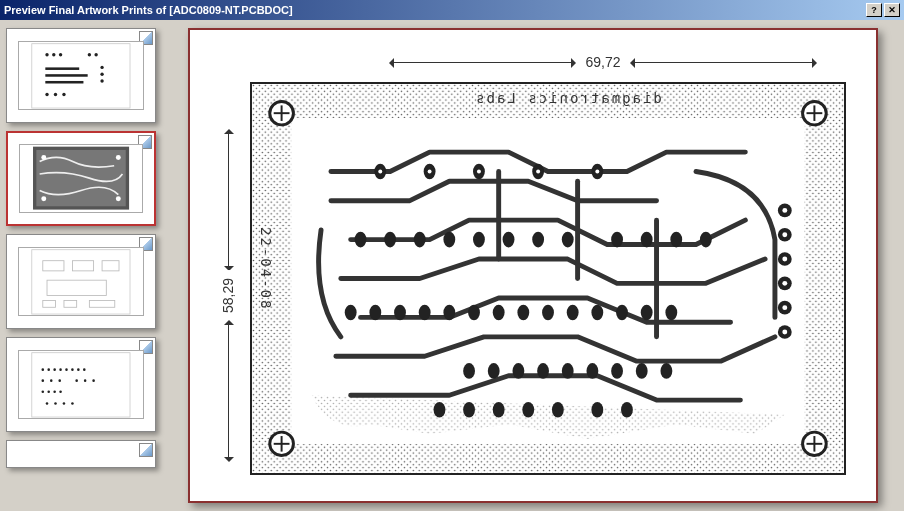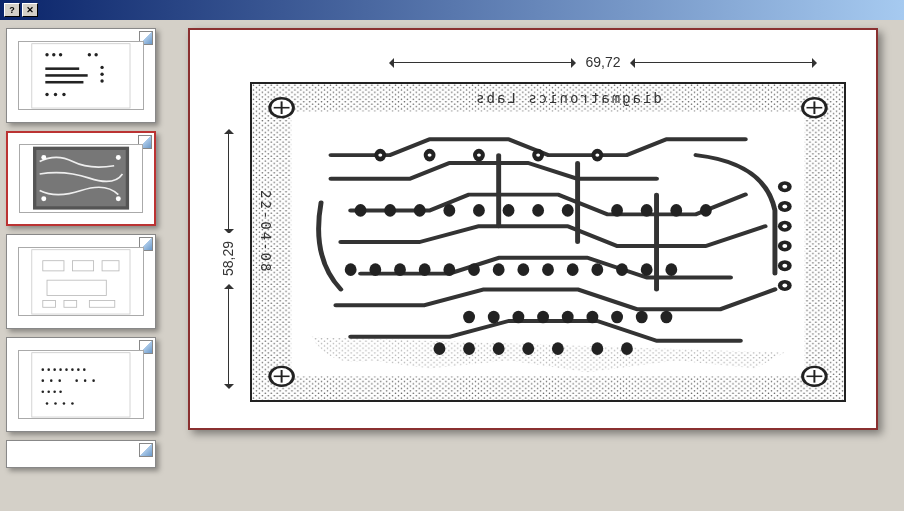--- a/index.html
+++ b/index.html
@@ -83,21 +83,21 @@
   .viewer {
     flex: 1;
     background: #d4d0c8;
     padding: 8px 12px 8px 8px;
     display: flex;
     align-items: flex-start;
     justify-content: flex-start;
   }
   .sheet {
     width: 690px;
-    height: 402px;
+    height: 475px;
     background: #fff;
     border: 2px solid #8a3030;
     box-shadow: 4px 4px 8px rgba(0,0,0,.4);
     padding: 14px;
     position: relative;
   }
   .dim-h {
     position: absolute;
     top: 22px; left: 200px; right: 60px;
     height: 20px;
@@ -164,20 +164,21 @@
     writing-mode: vertical-rl;
     display:flex;
     align-items:center;
     justify-content:center;
   }
 </style>
 </head>
 <body>
 
 <div class="titlebar">
+  <span class="titlebar-text">Preview Final Artwork Prints of [ADC0809-NT.PCBDOC]</span>
   <div class="titlebar-buttons">
     <div class="tb-btn">?</div>
     <div class="tb-btn">✕</div>
   </div>
 </div>
 
 <div class="workspace">
 
   <div class="thumbs">
 

